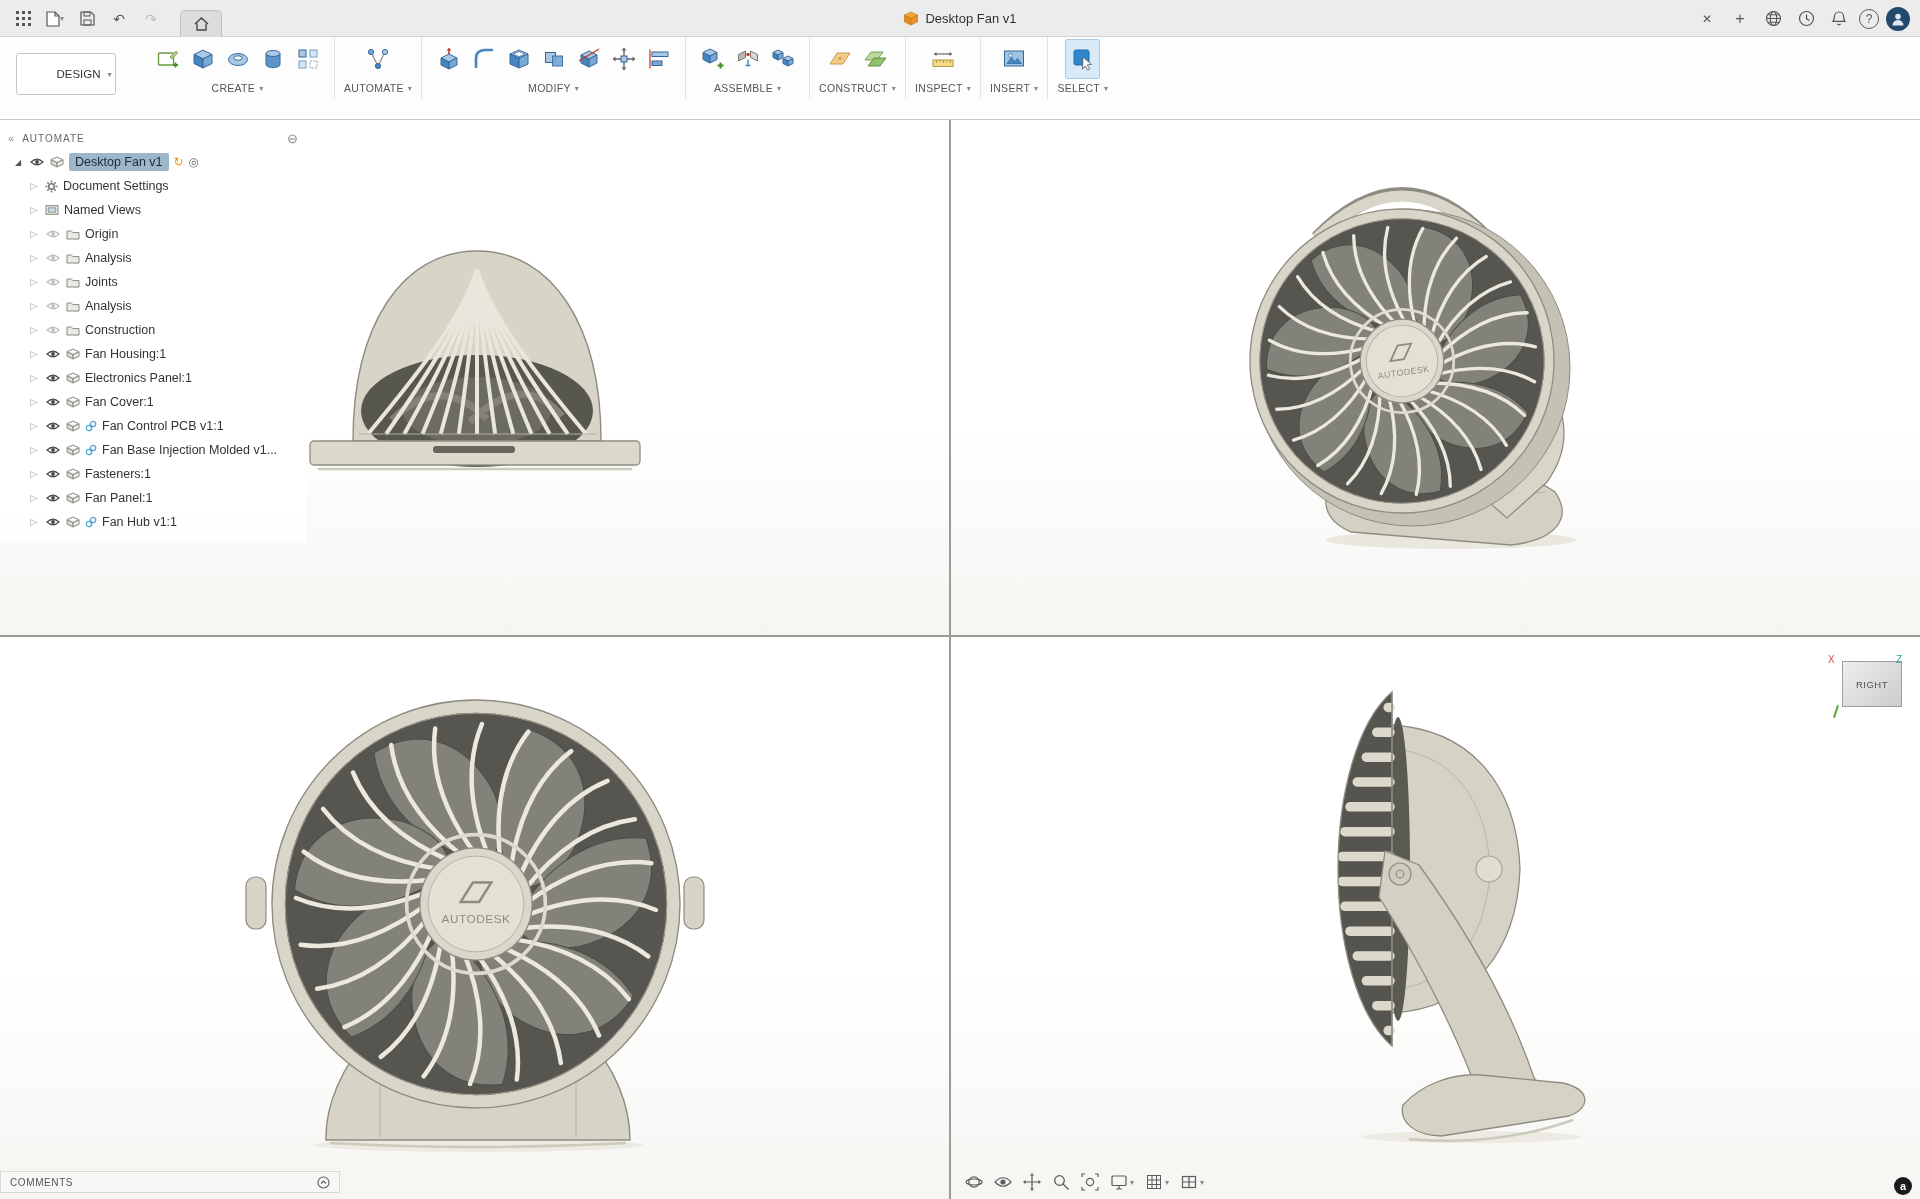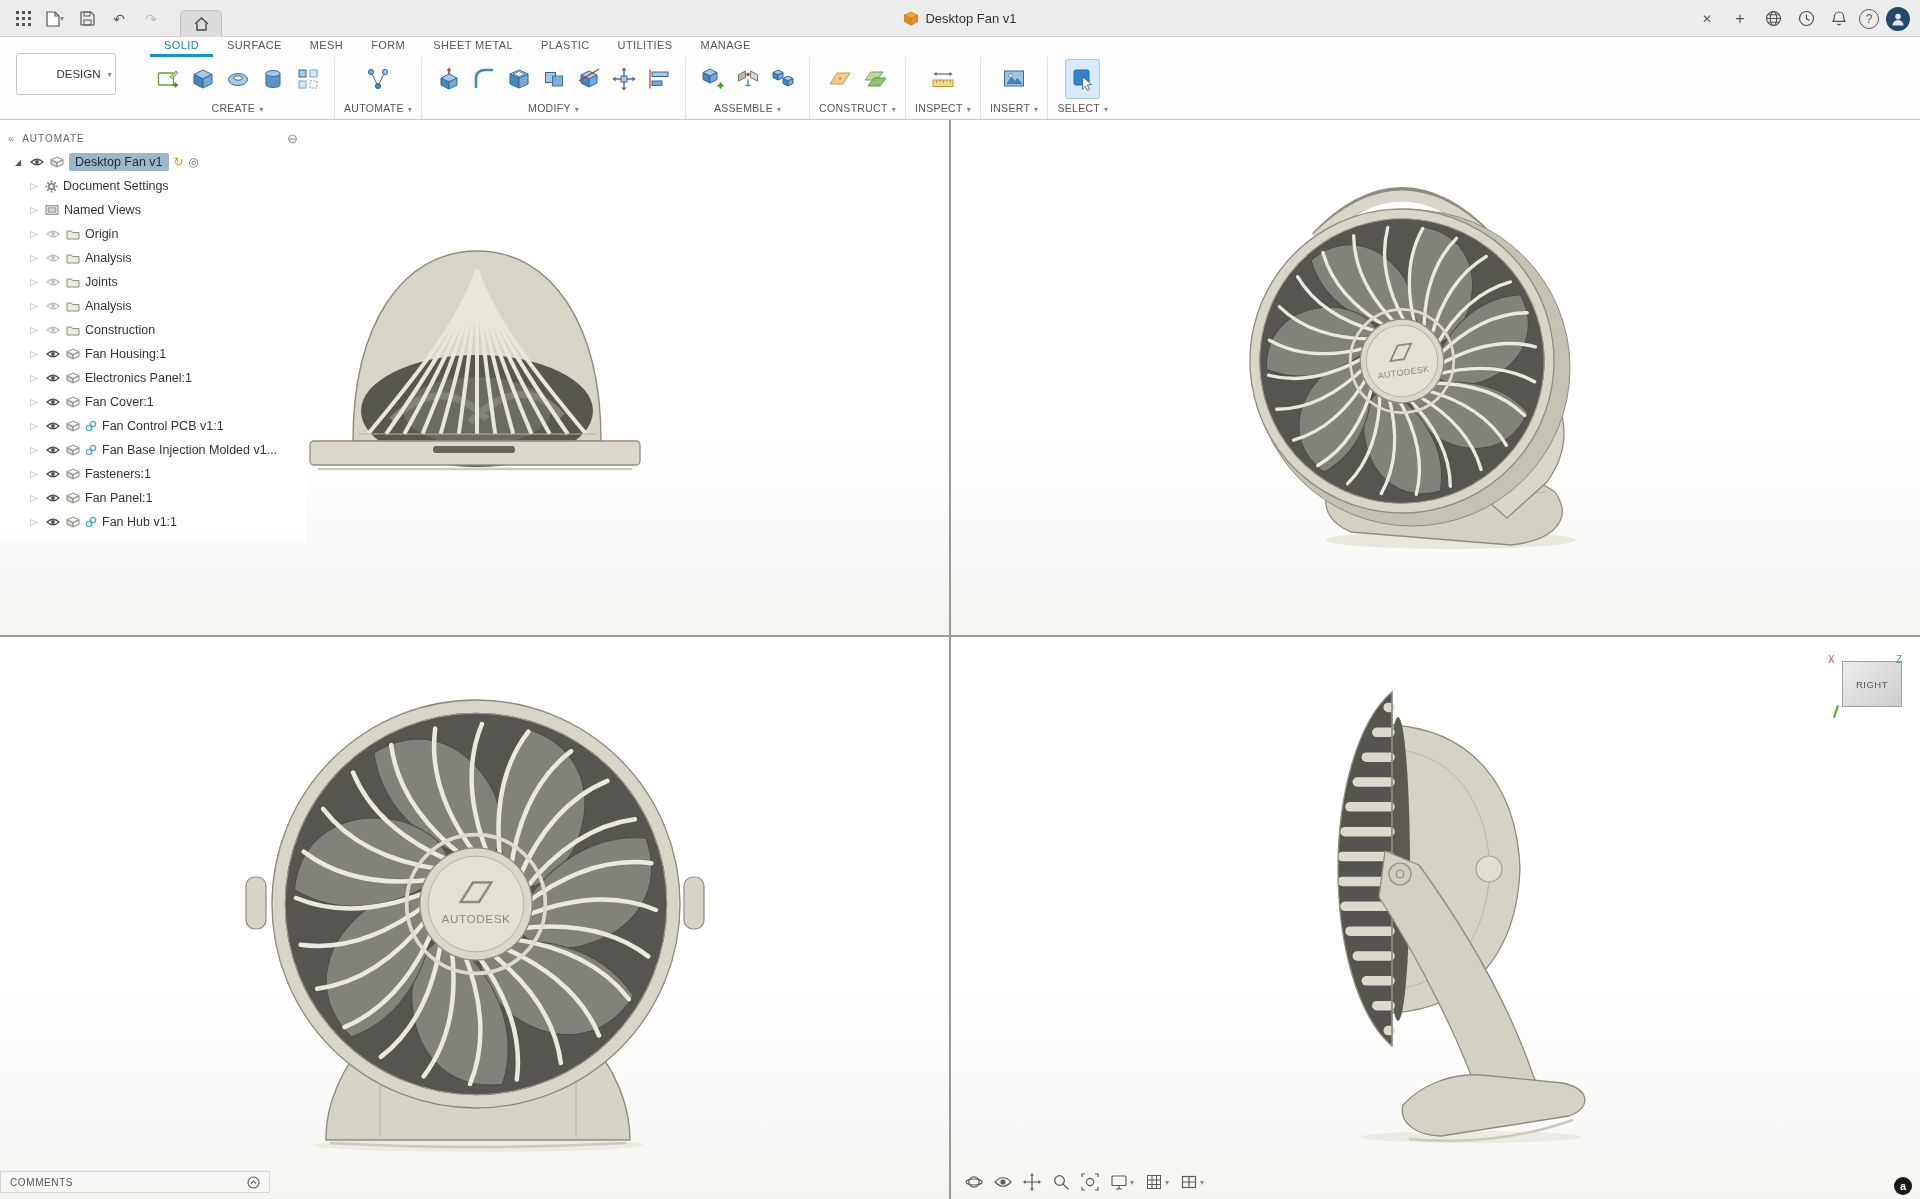--- a/index.html
+++ b/index.html
@@ -29,21 +29,21 @@
   .ws-btn { position:absolute; left:16px; top:16px; width:100px; height:42px; background:#fff; border:1px solid #c6c6c6;
     border-radius:3px; display:flex; align-items:center; justify-content:center; gap:7px; font-size:11.5px; color:#333;padding-left:36px; }
   .tabs-row { display:flex; padding-left:150px; height:20px; }
   .rtab { padding:2px 14px 0; font-size:11px; letter-spacing:.4px; color:#555; border-bottom:3px solid transparent; white-space:nowrap; }
   .rtab.active { color:#0a82c6; border-bottom-color:#0a96d7; }
   .tools-row { display:flex; margin-left:150px; align-items:flex-start; height:62px; }
   .tgroup { display:flex; flex-direction:column; align-items:center; }
   .ticons { display:flex; align-items:center; height:44px; }
   .ti { width:35px; height:40px; display:flex; align-items:center; justify-content:center; border-radius:3px; }
   .ti.sel-active { background:#d8e9f8; box-shadow:0 0 0 1px #a9cbea inset; }
-  .tlabel { display:flex; align-items:flex-end; gap:4px; font-size:10.5px; color:#555; letter-spacing:.3px; margin-top:1px; }
+  .tlabel { display:flex; align-items:center; gap:4px; font-size:10.5px; color:#555; letter-spacing:.3px; margin-top:1px; }
   .caret { font-size:8px; color:#888; }
   .vsep { width:1px; background:#e3e3e3; height:62px; margin:0 9px; }
 
   
   #canvas { position:absolute; top:120px; left:0; width:1920px; height:1079px; background:#fff; }
   .vp { position:absolute; overflow:hidden; background:linear-gradient(#ffffff 60%, #f5f5f2); }
   #vp-tl { left:0; top:0; width:949px; height:515px; }
   #vp-tr { left:951px; top:0; width:969px; height:515px; }
   #vp-bl { left:0; top:517px; width:949px; height:562px; }
   #vp-br { left:951px; top:517px; width:969px; height:562px; }
@@ -72,21 +72,21 @@
   .viewcube { position:absolute; right:30px; top:24px; width:48px; height:48px; }
   .vc-face { width:60px; height:46px; background:linear-gradient(135deg,#eeeeee,#cccccc); border:1px solid #9f9f9f;
     color:#555; font-size:9.5px; letter-spacing:.5px; display:flex; align-items:center; justify-content:center; }
   .vc-x { position:absolute; left:-14px; top:-7px; color:#d84b3f; font-size:10px; }
   .vc-z { position:absolute; right:-12px; top:-7px; color:#2aa198; font-size:10px; }
   .vc-y-line { position:absolute; left:-7px; bottom:-9px; width:2px; height:13px; background:#58a832; transform:rotate(18deg); }
 
   
   .navbar { position:absolute; left:14px; bottom:8px; display:flex; align-items:center; gap:11px; }
   .navbtn { display:flex; align-items:center; gap:2px; }
-  .comments { position:absolute; left:0; bottom:6px; width:270px; height:22px; background:#f7f7f6;
+  .comments { position:absolute; left:0; bottom:6px; width:340px; height:22px; background:#f7f7f6;
     border:1px solid #d8d8d6; display:flex; align-items:center; justify-content:space-between; padding:0 9px;
     font-size:10px; letter-spacing:.6px; color:#555; }
   .assistant { position:absolute; right:8px; bottom:4px; width:18px; height:18px; border-radius:50%;
     background:#1a1a1a; color:#fff; font-size:11px; font-weight:bold; display:flex; align-items:center; justify-content:center; }
 </style>
 </head>
 <body>
 
 <div class="titlebar">
   <div class="tb-left">
@@ -165,30 +165,20 @@
           <path d="M1.5 13.5a5.5 5.5 0 0 1 11 0Z" fill="#dfe8f2"></path>
         </svg>
     </span>
   </div>
 </div>
 
 <div class="ribbon">
   <div class="ws-btn">
     <span>DESIGN</span>
     <span class="caret">▾</span>
-  </div>
-  <div class="tabs-row">
-    <span class="rtab active">SOLID</span>
-    <span class="rtab">SURFACE</span>
-    <span class="rtab">MESH</span>
-    <span class="rtab">FORM</span>
-    <span class="rtab">SHEET METAL</span>
-    <span class="rtab">PLASTIC</span>
-    <span class="rtab">UTILITIES</span>
-    <span class="rtab">MANAGE</span>
   </div>
   <div class="tools-row">
 
     <div class="tgroup">
       <div class="ticons">
         <span class="ti">
             <svg width="24" height="24" viewBox="0 0 24 24">
               <rect x="2.5" y="6" width="15" height="12" rx="1" fill="#fff" stroke="#6f9c45" stroke-width="1.4"></rect>
               <path d="M14 10l6-6 1.8 1.8-6 6z" fill="#b9cf9a" stroke="#6f9c45" stroke-width=".9"></path>
               <path d="M17 18h5M19.5 15.5v5" stroke="#3f8f24" stroke-width="1.8"></path>

